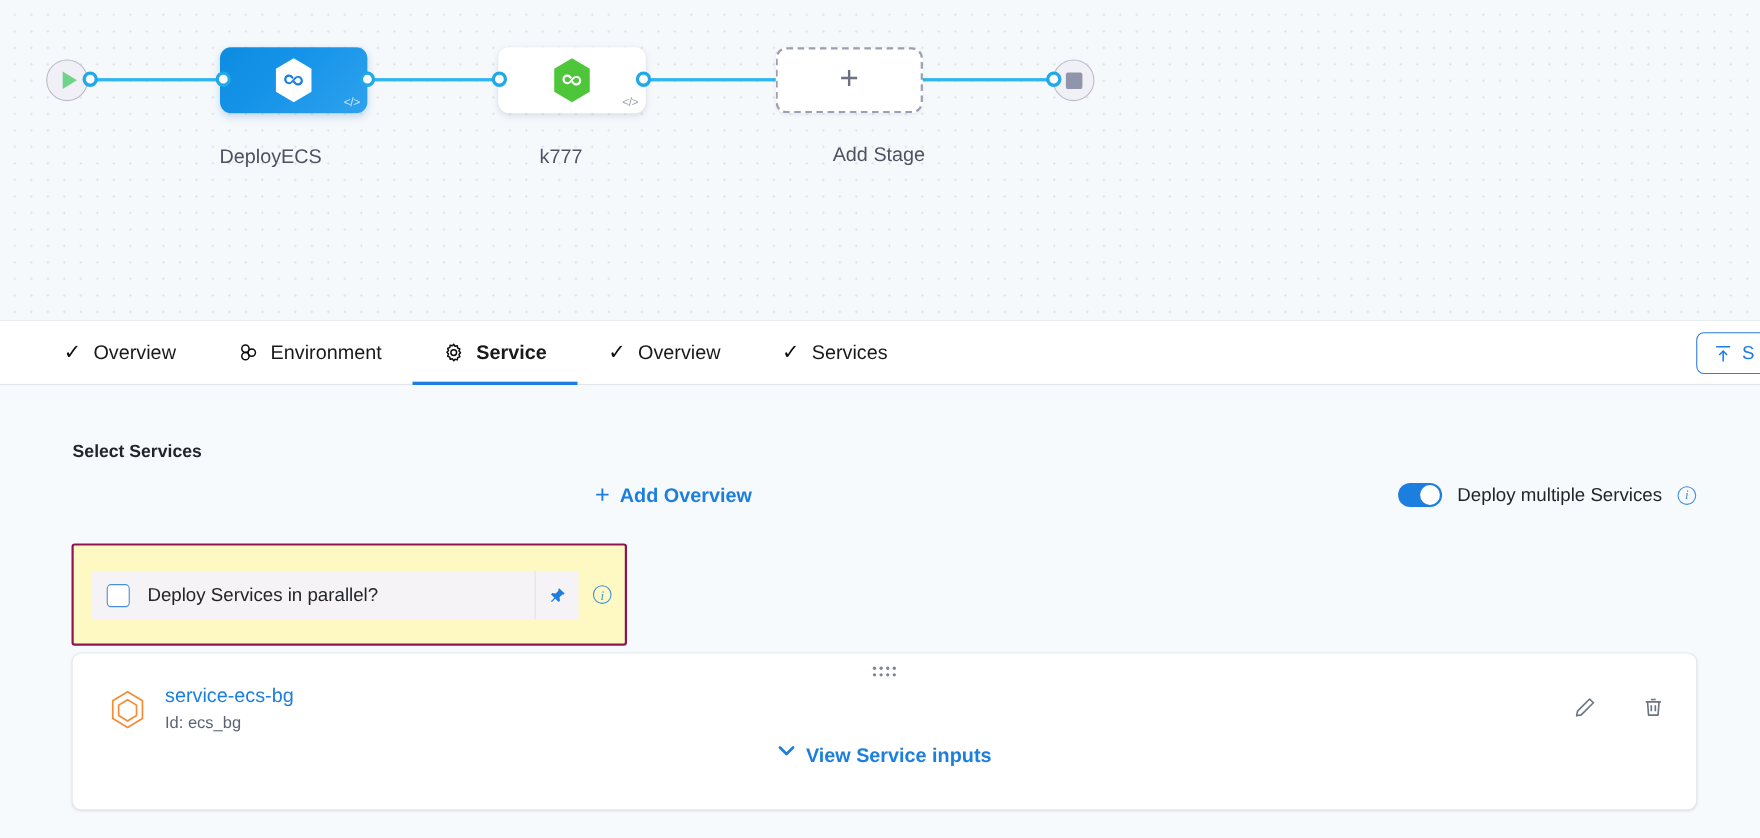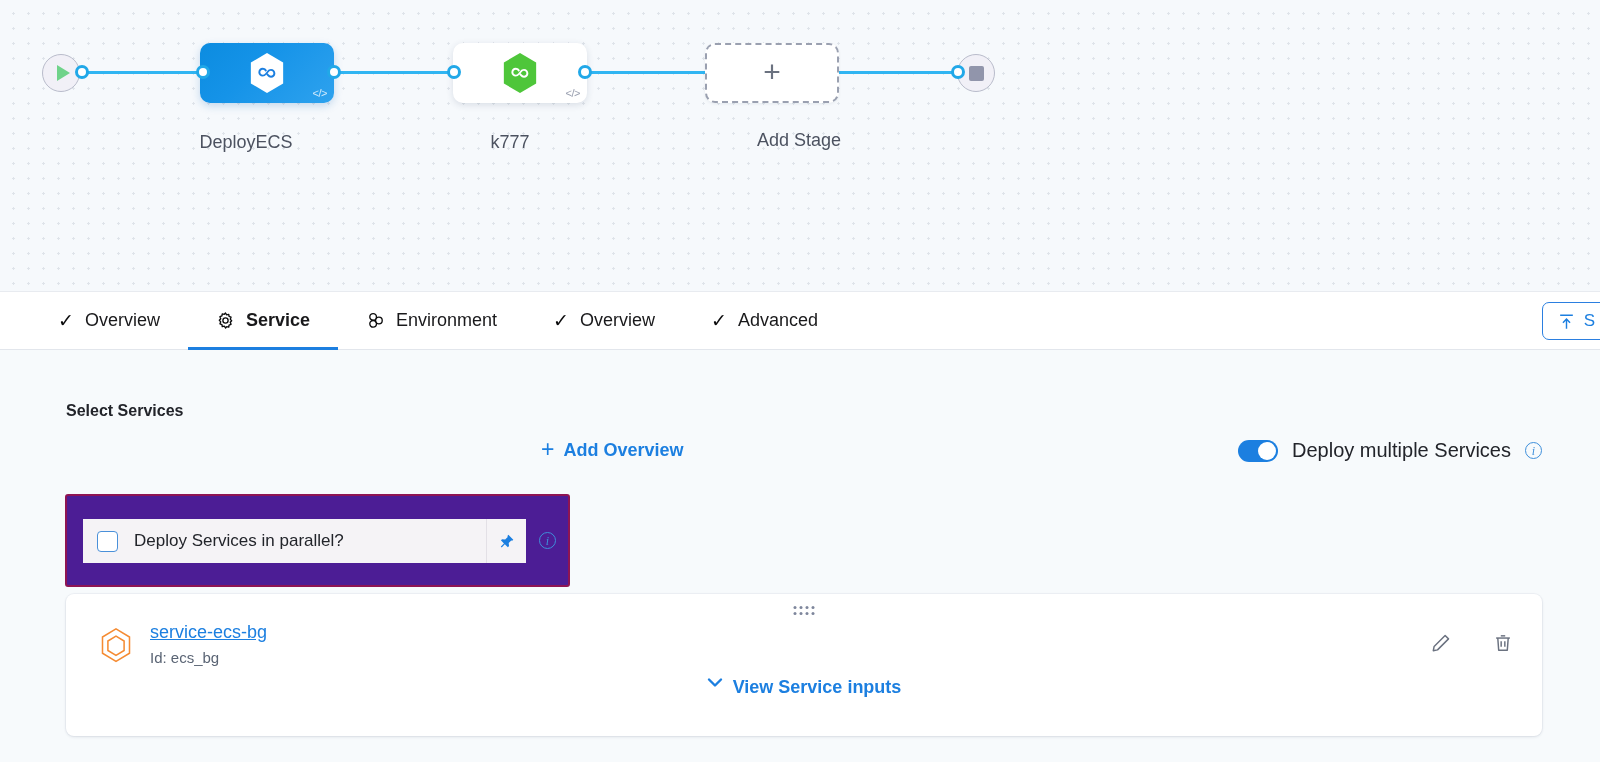--- a/index.html
+++ b/index.html
@@ -143,35 +143,35 @@
     display: flex; align-items: center; gap: 14px;
   }
   .switch {
     width: 40px; height: 22px; border-radius: 11px; background: #1c7fe0;
     position: relative; flex: none;
   }
   .switch .knob {
     position: absolute; right: 2px; top: 2px; width: 18px; height: 18px;
     border-radius: 50%; background: #ffffff;
   }
-  .toggle-text { font-size: 20px; color: #22242a; }
+  .toggle-text { font-size: 17px; color: #22242a; }
   .info-circle {
     width: 17px; height: 17px; border-radius: 50%; border: 1.4px solid #5a6474;
     color: #5a6474; font-size: 12px; font-style: italic;
     display: inline-flex; align-items: center; justify-content: center;
     font-family: "Liberation Serif", serif; line-height: 1;
   }
   .info-circle.blue { border-color: #3e8fdb; color: #3e8fdb; }
 
   
   .parallel-highlight {
     position: absolute; left: 65px; top: 144px;
     width: 505px; height: 93px;
     border: 2px solid #8e1453; border-radius: 3px;
-    background: #4c1d95;
+    background: #fef9c3;
   }
   .parallel-field {
     position: absolute; left: 16px; top: 23px; width: 443px; height: 44px;
     background: #f5f3f6; display: flex; align-items: center;
   }
   .checkbox {
     margin-left: 14px; width: 21px; height: 21px; border-radius: 4px;
     border: 1.6px solid #4a90d9; background: #ffffff; flex: none;
   }
   .parallel-text { margin-left: 16px; font-size: 17px; color: #22242a; }
@@ -193,21 +193,21 @@
     position: absolute; left: 50%; transform: translateX(-50%); top: 12px;
     display: grid; grid-template-columns: repeat(4, 3px); gap: 3px;
   }
   .drag-handle i {
     width: 3px; height: 3px; background: #7e869c; border-radius: 50%;
     display: block;
   }
   .svc-icon { position: absolute; left: 32px; top: 32px; width: 36px; height: 40px; }
   .svc-name {
     position: absolute; left: 84px; top: 28px;
-    font-size: 18px; color: #1c7fe0; cursor: pointer; text-decoration: underline;
+    font-size: 18px; color: #1c7fe0; cursor: pointer;
   }
   .svc-id {
     position: absolute; left: 84px; top: 55px;
     font-size: 15px; color: #5a6474;
   }
   .view-inputs {
     position: absolute; left: 0; right: 0; top: 83px;
     display: flex; justify-content: center; gap: 10px;
     color: #1c7fe0; font-size: 18px; font-weight: bold; cursor: pointer;
   }
@@ -265,47 +265,47 @@
     <div class="terminal" style="left:957px;">
       <div class="stop-sq"></div>
     </div>
   </div>
 
   <div class="tabbar">
 
     <div class="tab">
       <span class="tick">✓</span>
       <span>Overview</span>
-    </div>
-
-    <div class="tab active">
-      <svg class="tabicon" viewBox="0 0 24 24" fill="none" stroke="#0b0b0c" stroke-width="1.7">
-        <circle cx="12" cy="12" r="3.3"></circle>
-        <path d="M12 2.6l1.5 2.2 2.6-.6.4 2.6 2.5 1-1 2.5 1.8 2-1.8 2 1 2.5-2.5 1-.4 2.6-2.6-.6L12 21.4l-1.5-2.2-2.6.6-.4-2.6-2.5-1 1-2.5-1.8-2 1.8-2-1-2.5 2.5-1 .4-2.6 2.6.6z" stroke-linejoin="round"></path>
-      </svg>
-      <span>Service</span>
     </div>
 
     <div class="tab">
       <svg class="tabicon" viewBox="0 0 24 24" fill="none" stroke="#0b0b0c" stroke-width="1.7">
         <circle cx="9" cy="7.5" r="4.2"></circle>
         <circle cx="9" cy="16.2" r="4.2"></circle>
         <circle cx="16.3" cy="12" r="4.2"></circle>
       </svg>
       <span>Environment</span>
     </div>
 
+    <div class="tab active">
+      <svg class="tabicon" viewBox="0 0 24 24" fill="none" stroke="#0b0b0c" stroke-width="1.7">
+        <circle cx="12" cy="12" r="3.3"></circle>
+        <path d="M12 2.6l1.5 2.2 2.6-.6.4 2.6 2.5 1-1 2.5 1.8 2-1.8 2 1 2.5-2.5 1-.4 2.6-2.6-.6L12 21.4l-1.5-2.2-2.6.6-.4-2.6-2.5-1 1-2.5-1.8-2 1.8-2-1-2.5 2.5-1 .4-2.6 2.6.6z" stroke-linejoin="round"></path>
+      </svg>
+      <span>Service</span>
+    </div>
+
     <div class="tab">
       <span class="tick">✓</span>
       <span>Overview</span>
     </div>
 
     <div class="tab">
       <span class="tick">✓</span>
-      <span>Advanced</span>
+      <span>Services</span>
     </div>
 
     <div class="save-template-btn">
       <svg width="19" height="19" viewBox="0 0 24 24" fill="none" stroke="#1c7fe0" stroke-width="1.8">
         <path d="M4 4h16"></path>
           <path d="M12 21V9"></path>
           <path d="M7.5 13.5L12 9l4.5 4.5"></path>
       </svg>
       <span>S</span>
     </div>

